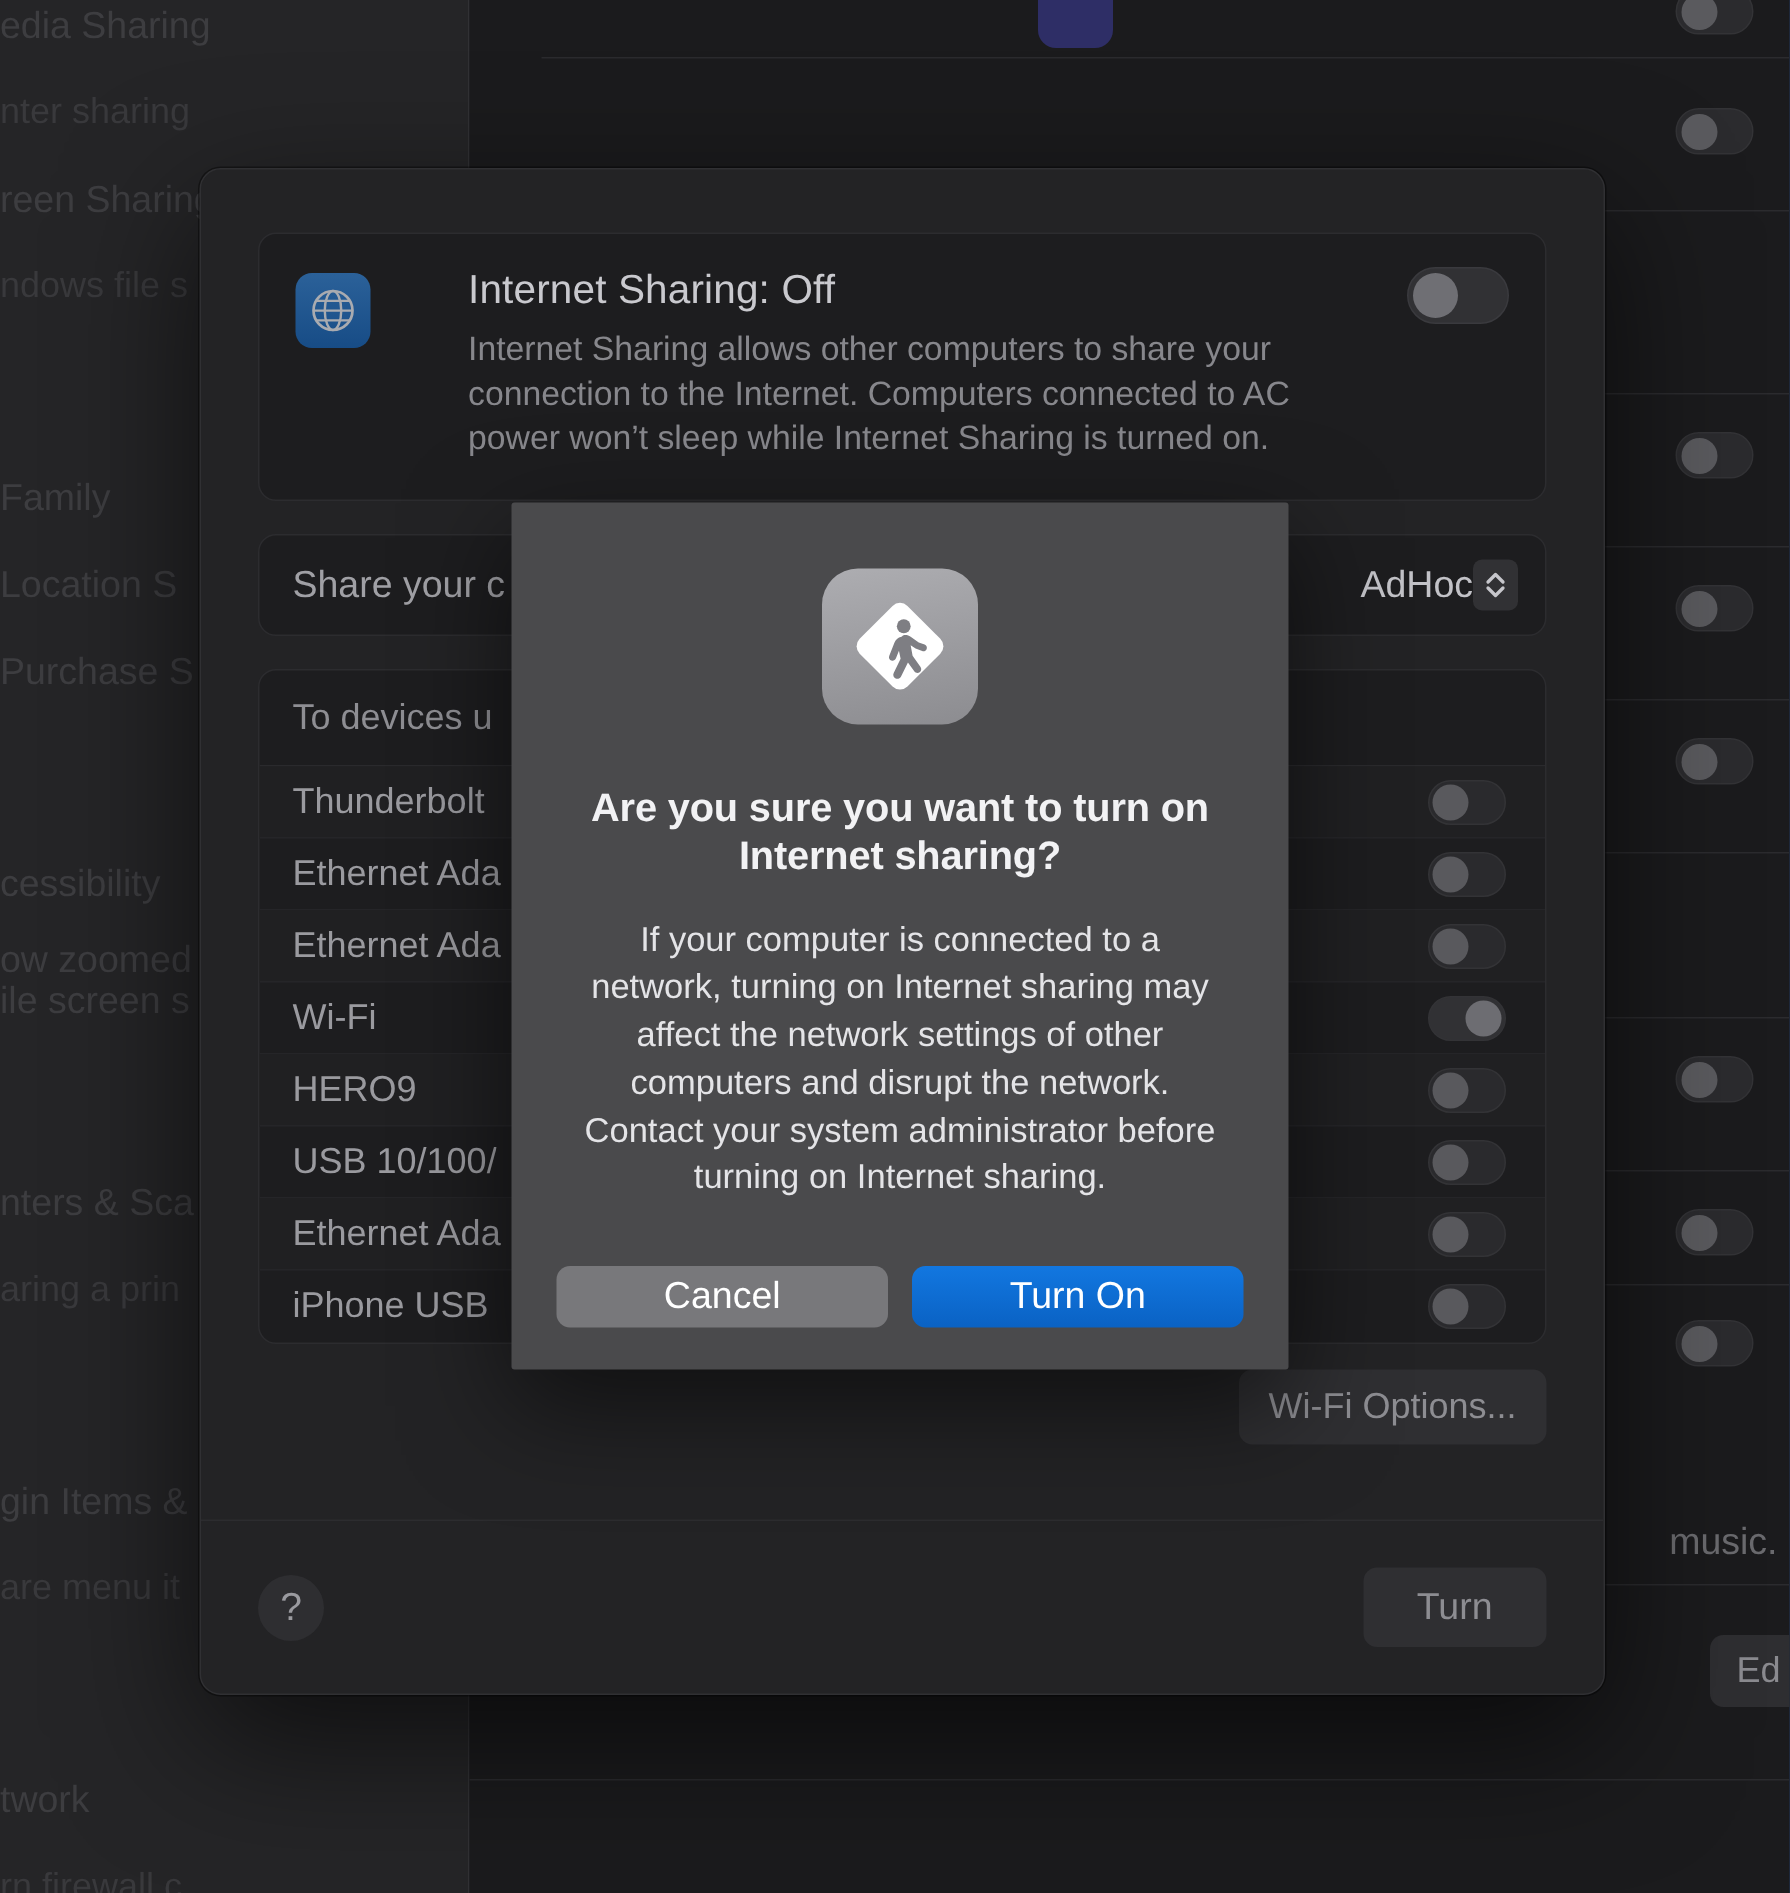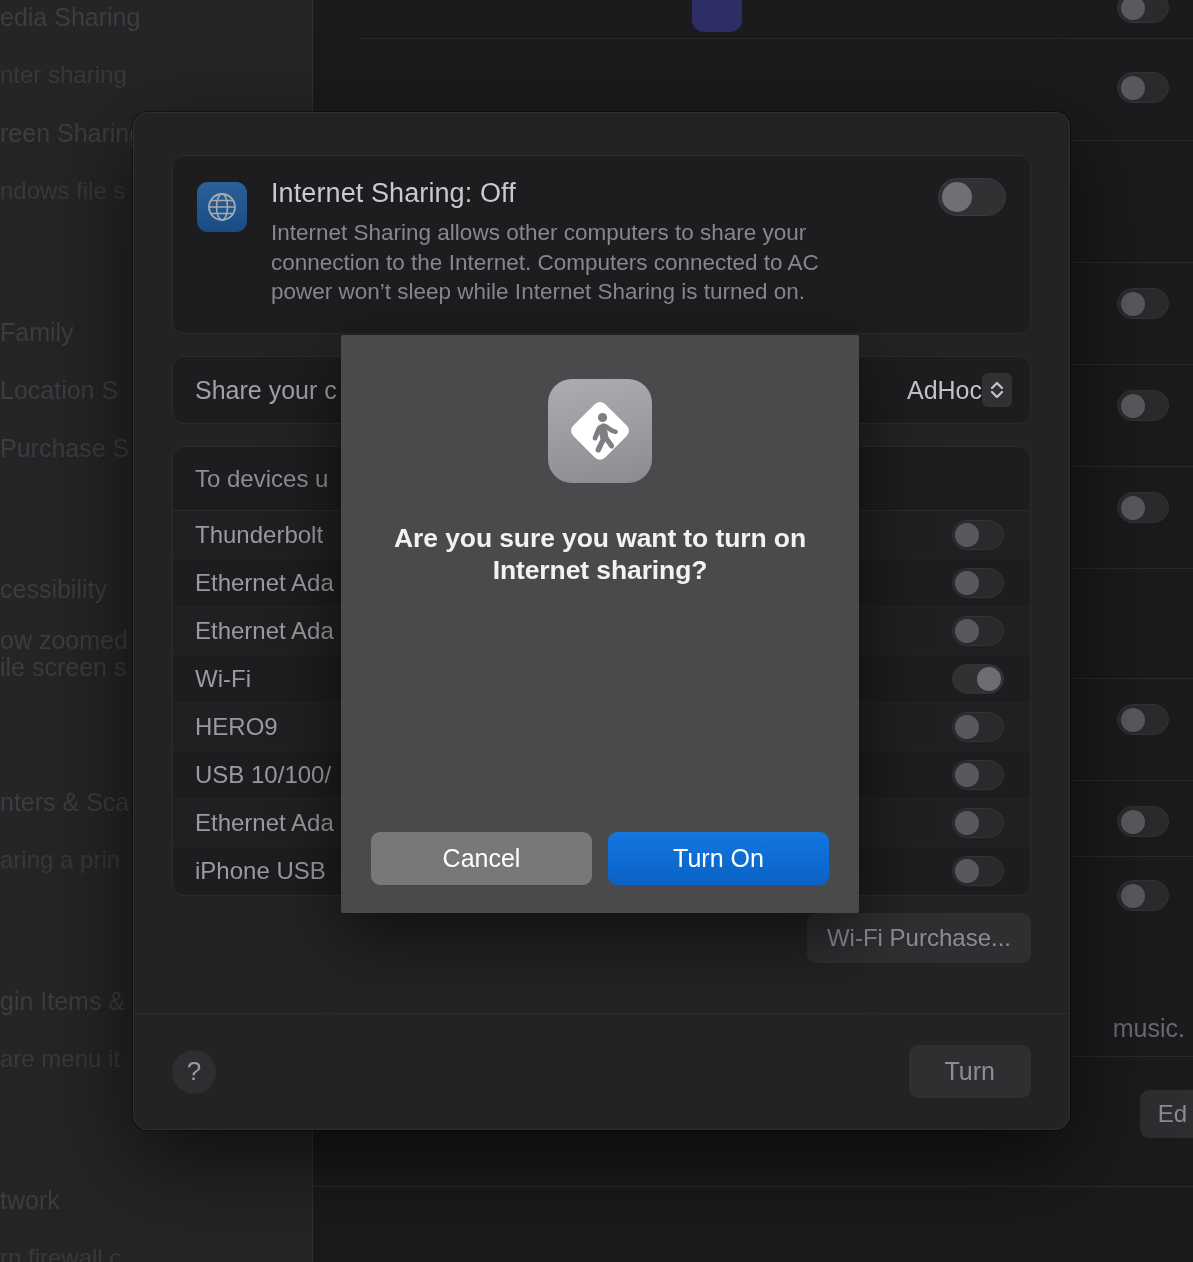--- a/index.html
+++ b/index.html
@@ -178,20 +178,21 @@
     border: 1px solid #2c2c2f;
     border-radius: 12px;
   }
 
   
   .is-header {
     display: flex;
     align-items: flex-start;
     padding: 22px 24px 26px 24px;
     position: relative;
+    gap: 41px;
   }
 
   .globe-icon {
     width: 50px; height: 50px;
     border-radius: 11px;
     background: linear-gradient(180deg, #2b6199 0%, #174c86 100%);
     flex: none;
     margin-top: 4px;
     display: flex;
     align-items: center;
@@ -402,21 +403,21 @@
   .alert-buttons {
     position: absolute;
     left: 30px; right: 30px;
     bottom: 28px;
     display: flex;
     gap: 16px;
   }
 
   .alert-btn {
     flex: 1;
-    height: 53px;
+    height: 41px;
     border-radius: 9px;
     display: flex;
     align-items: center;
     justify-content: center;
     font-size: 25px;
     color: #ffffff;
   }
   .alert-btn.cancel { background: #78787b; }
   .alert-btn.primary {
     background: linear-gradient(180deg, #1277e0 0%, #0a62c4 100%);
@@ -554,38 +555,39 @@
               <div class="dev-toggle"></div>
             </div>
             <div class="dev-row">
               <div class="dev-name">iPhone USB</div>
               <div class="dev-toggle"></div>
             </div>
           </div>
       </div>
     </div>
 
-    <div class="wifi-options">Wi-Fi Purchase...</div>
+    <div class="wifi-options">Wi-Fi Options...</div>
 
     <div class="sheet-footer">
       <div class="help-btn">?</div>
       <div class="done-btn">Turn</div>
     </div>
   </div>
 
   <div class="alert">
     <div class="alert-icon">
       <svg width="76" height="76" viewBox="0 0 76 76">
         <rect x="38" y="6" width="45" height="45" rx="7" transform="rotate(45 38 6)" fill="#ffffff"></rect>
         <g fill="#7e7e83">
           <circle cx="40.5" cy="24.5" r="4.6"></circle>
           <path d="M39 31.5 c-2.4 0.5 -4 2 -4.8 4.2 l-3.4 8.6 c-0.5 1.3 0.2 2.7 1.5 3.1 1.2 0.4 2.5 -0.3 3 -1.5 l2 -5.1 1.1 5.4 -4.6 9.5 c-0.7 1.4 -0.1 3 1.3 3.6 1.3 0.6 2.9 0.05 3.6 -1.3 l4.6 -9.4 4.2 5.9 c0.8 1.2 2.4 1.5 3.6 0.7 1.1 -0.8 1.4 -2.4 0.6 -3.6 l-5.3 -7.5 -1.3 -7 3.3 2.3 4.4 1.6 c1.2 0.45 2.5 -0.2 3 -1.4 0.4 -1.2 -0.2 -2.5 -1.4 -2.9 l-3.9 -1.4 -5.4 -3.8 c-1.6 -1.1 -3.2 -1.3 -5.1 -0.9 z"></path>
         </g>
       </svg>
     </div>
     <div class="alert-title">Are you sure you want to turn on Internet sharing?</div>
+    <div class="alert-msg">If your computer is connected to a network, turning on Internet sharing may affect the network settings of other computers and disrupt the network. Contact your system administrator before turning on Internet sharing.</div>
     <div class="alert-buttons">
       <div class="alert-btn cancel">Cancel</div>
       <div class="alert-btn primary">Turn On</div>
     </div>
   </div>
 
 </div>
 
 </body></html>

